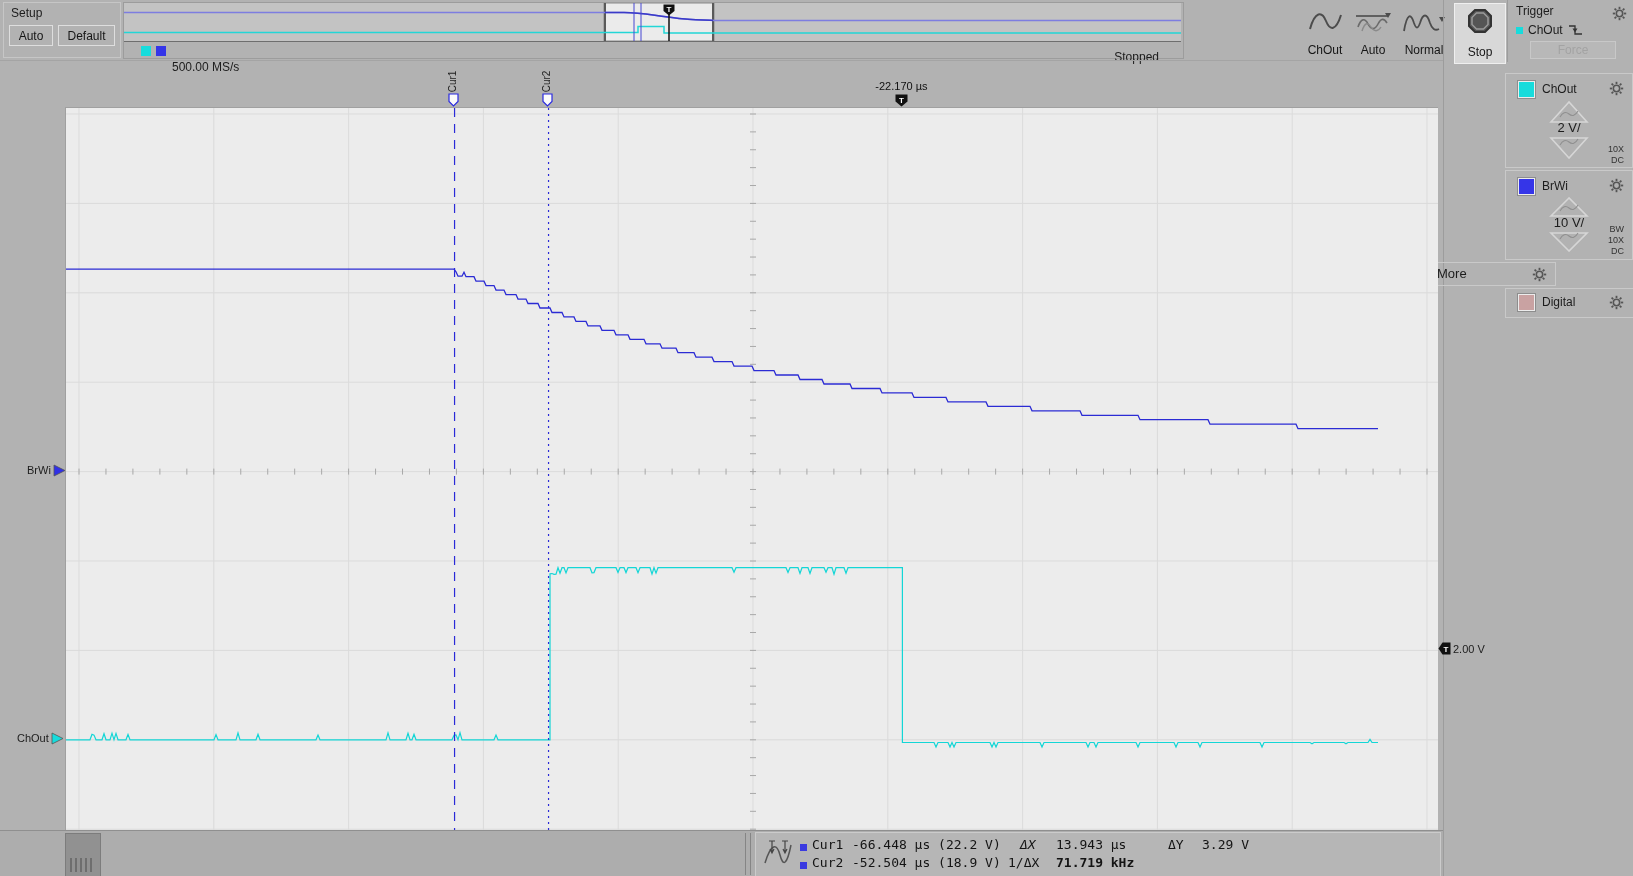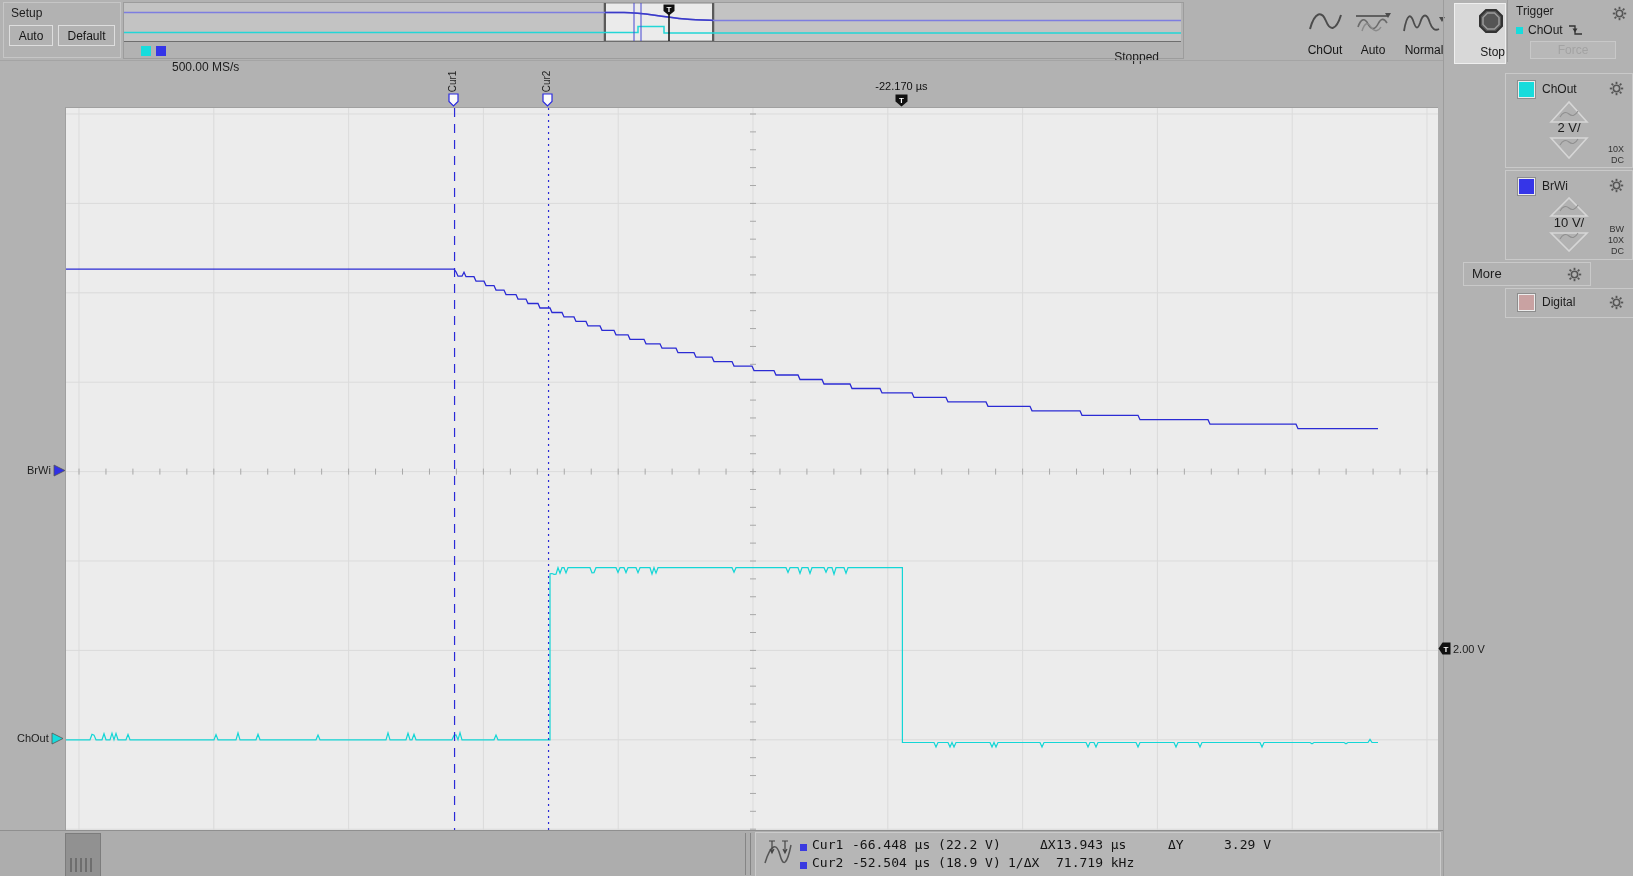--- a/index.html
+++ b/index.html
@@ -72,21 +72,21 @@
     </svg>
     <div class="rlabel">Auto</div>
   </div>
   <div class="runbtn" style="left:1398px;top:6px;width:52px;height:48px;">
     <svg width="44" height="26">
       <path d="M2 22 C5 4 9 4 12 14 C14 20 16 20 18 14 C21 4 25 4 28 14 C30 20 33 22 37 20" fill="none" stroke="#4c4c4c" stroke-width="1.8"></path>
       <polygon points="37,8 43,8 40,13" fill="#4c4c4c"></polygon>
     </svg>
     <div class="rlabel">Normal</div>
   </div>
-  <div class="runbtn" style="left:1454px;top:3px;width:50px;height:52px;background:#d8d8d8;border:1px solid #efefef;align-items:flex-end;">
+  <div class="runbtn" style="left:1454px;top:3px;width:50px;height:52px;background:#d8d8d8;border:1px solid #efefef;">
     <svg width="28" height="28">
       <polygon points="9,3 19,3 25,9 25,19 19,25 9,25 3,19 3,9" fill="#555" stroke="#333" stroke-width="2"></polygon>
       <polygon points="10.5,6 17.5,6 22,10.5 22,17.5 17.5,22 10.5,22 6,17.5 6,10.5" fill="none" stroke="#9a9a9a" stroke-width="1.5"></polygon>
     </svg>
     <div class="rlabel">Stop</div>
   </div>
 
   <div class="vline-divider" style="left:1507px;top:0;height:62px;background:#9c9c9c;"></div>
   <div class="abs" style="left:1508px;top:0;width:125px;height:62px;">
     <div class="lbl" style="left:8px;top:4px;">Trigger</div>
@@ -169,21 +169,21 @@
     <div class="lbl" style="left:50%;transform:translateX(-50%);top:44px;font-size:13px;">10 V/</div>
     <svg class="dnarrow" style="top:60px;" width="44" height="22">
       <polygon points="22,20 4,2 40,2" fill="none" stroke="#d6d6d6" stroke-width="1.6"></polygon>
       <path d="M13 8 Q17 1 22 5 Q27 9 31 2" fill="none" stroke="#8f8f8f" stroke-width="1.1"></path>
     </svg>
     <div class="badge" style="top:53px;">BW</div>
     <div class="badge" style="top:64px;">10X</div>
     <div class="badge" style="top:75px;">DC</div>
   </div>
 
-  <div class="box" style="left:1463px;top:262px;width:126px;height:22px;border-color:#c9c9c9;">
+  <div class="box" style="left:1428px;top:262px;width:126px;height:22px;border-color:#c9c9c9;">
     <div class="lbl" style="left:8px;top:3px;font-size:13px;">More</div>
     <svg class="gear" style="left:103px;top:4px;" width="15" height="15" viewBox="0 0 15 15">
       <circle cx="7.5" cy="7.5" r="3.2" fill="none" stroke="#555" stroke-width="1.6"></circle>
       <g stroke="#555" stroke-width="1.8">
           <line x1="7.5" y1="0.8" x2="7.5" y2="3"></line>
           <line x1="7.5" y1="12" x2="7.5" y2="14.2"></line>
           <line x1="0.8" y1="7.5" x2="3" y2="7.5"></line>
           <line x1="12" y1="7.5" x2="14.2" y2="7.5"></line>
           <line x1="2.6" y1="2.6" x2="4.2" y2="4.2"></line>
           <line x1="10.8" y1="10.8" x2="12.4" y2="12.4"></line>
@@ -379,26 +379,26 @@
       <svg class="abs" style="left:6px;top:4px;" width="32" height="35">
         <path d="M3 26 C9 6 15 6 18 18 C21 30 25 28 29 8" fill="none" stroke="#555" stroke-width="1.5"></path>
         <g stroke="#444" stroke-width="1.2" fill="none">
           <path d="M7 4 H13 M10 4 V15 M8 12 L10 16 L12 12"></path>
           <path d="M20 4 H26 M23 4 V15 M21 12 L23 16 L25 12"></path>
         </g>
       </svg>
       <div class="abs" style="left:44px;top:11px;width:7px;height:7px;background:#3a3ae0;"></div>
       <span class="lbl mono" style="left:56px;top:4px;">Cur1</span>
       <span class="lbl mono" style="left:96px;top:4px;">-66.448 µs (22.2 V)</span>
-      <span class="lbl mono" style="left:284px;top:4px;">ΔX</span>
+      <span class="lbl mono" style="left:264px;top:4px;font-style:italic;">ΔX</span>
       <span class="lbl mono" style="left:300px;top:4px;">13.943 µs</span>
       <span class="lbl mono" style="left:412px;top:4px;">ΔY</span>
-      <span class="lbl mono" style="left:468px;top:4px;">3.29 V</span>
+      <span class="lbl mono" style="left:446px;top:4px;">3.29 V</span>
 
       <div class="abs" style="left:44px;top:29px;width:7px;height:7px;background:#3a3ae0;"></div>
       <span class="lbl mono" style="left:56px;top:22px;">Cur2</span>
       <span class="lbl mono" style="left:96px;top:22px;">-52.504 µs (18.9 V)</span>
       <span class="lbl mono" style="left:252px;top:22px;">1/ΔX</span>
-      <span class="lbl mono" style="left:300px;top:22px;">71.719 kHz</span>
+      <span class="lbl mono" style="left:300px;top:22px;font-weight:bold;">71.719 kHz</span>
     </div>
   </div>
 
 </div>
 
 </body></html>

